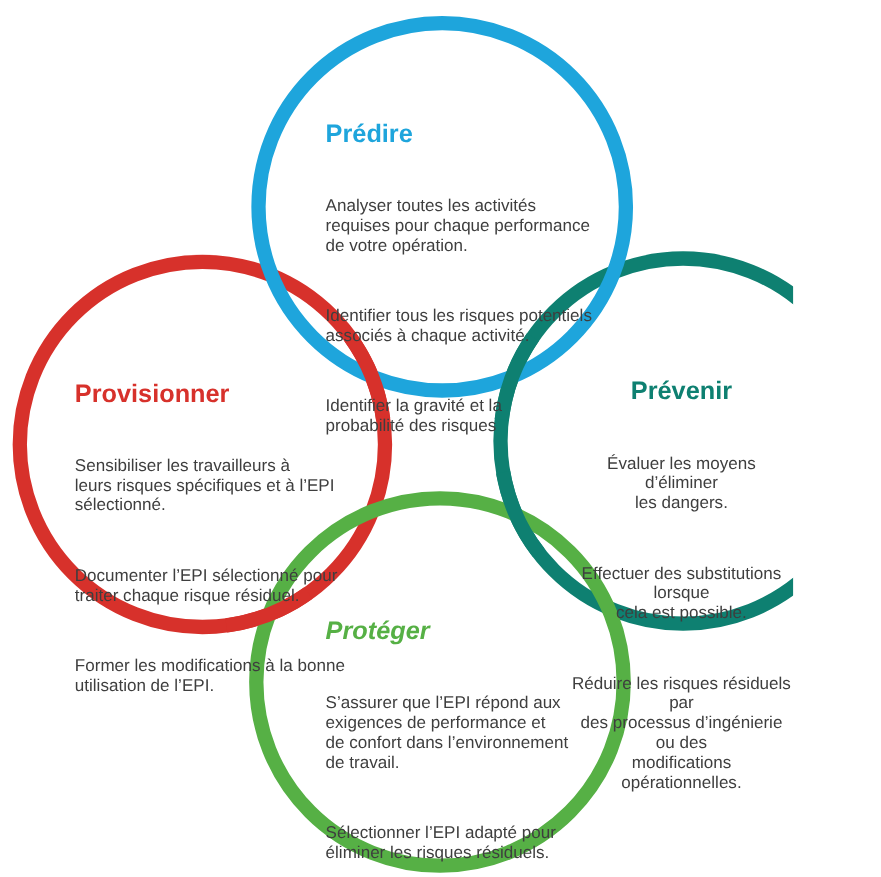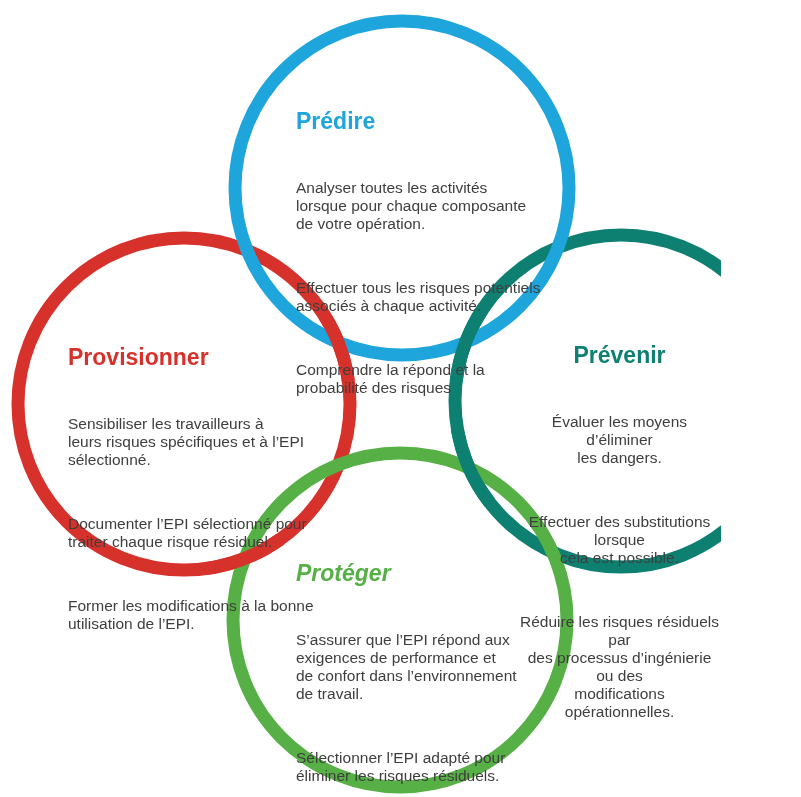--- a/index.html
+++ b/index.html
@@ -28,25 +28,25 @@
 
     <path d="M318.3,306.4 A166,166 0 0 1 348.3,380.9" fill="none" stroke-width="13" stroke="#d7312b"></path>
     <path d="M456.1,381.6 A166,166 0 0 1 484.5,306.5" fill="none" stroke-width="13" stroke="#0e8071"></path>
     <path d="M280.4,539.1 A166,166 0 0 1 205.7,568.6" fill="none" stroke-width="13" stroke="#d7312b"></path>
     <path d="M489.8,502.7 A166,166 0 0 1 457.4,429.3" fill="none" stroke-width="13" stroke="#0e8071"></path>
   </svg>
 
   <div class="circle-text" style="left:296px;top:72px;">
     <h2 class="c-blue">Prédire</h2>
     <p>Analyser toutes les activités
-lorsque pour chaque composante
+requises pour chaque performance
 de votre opération.</p>
-    <p>Effectuer tous les risques potentiels
+    <p>Identifier tous les risques potentiels
 associés à chaque activité.</p>
-    <p>Comprendre la répond et la
+    <p>Identifier la gravité et la
 probabilité des risques</p>
   </div>
 
   <div class="circle-text" style="left:68px;top:308px;">
     <h2 class="c-red">Provisionner</h2>
     <p>Sensibiliser les travailleurs à
 leurs risques spécifiques et à l’EPI
 sélectionné.</p>
     <p>Documenter l’EPI sélectionné pour
 traiter chaque risque résiduel.</p>

